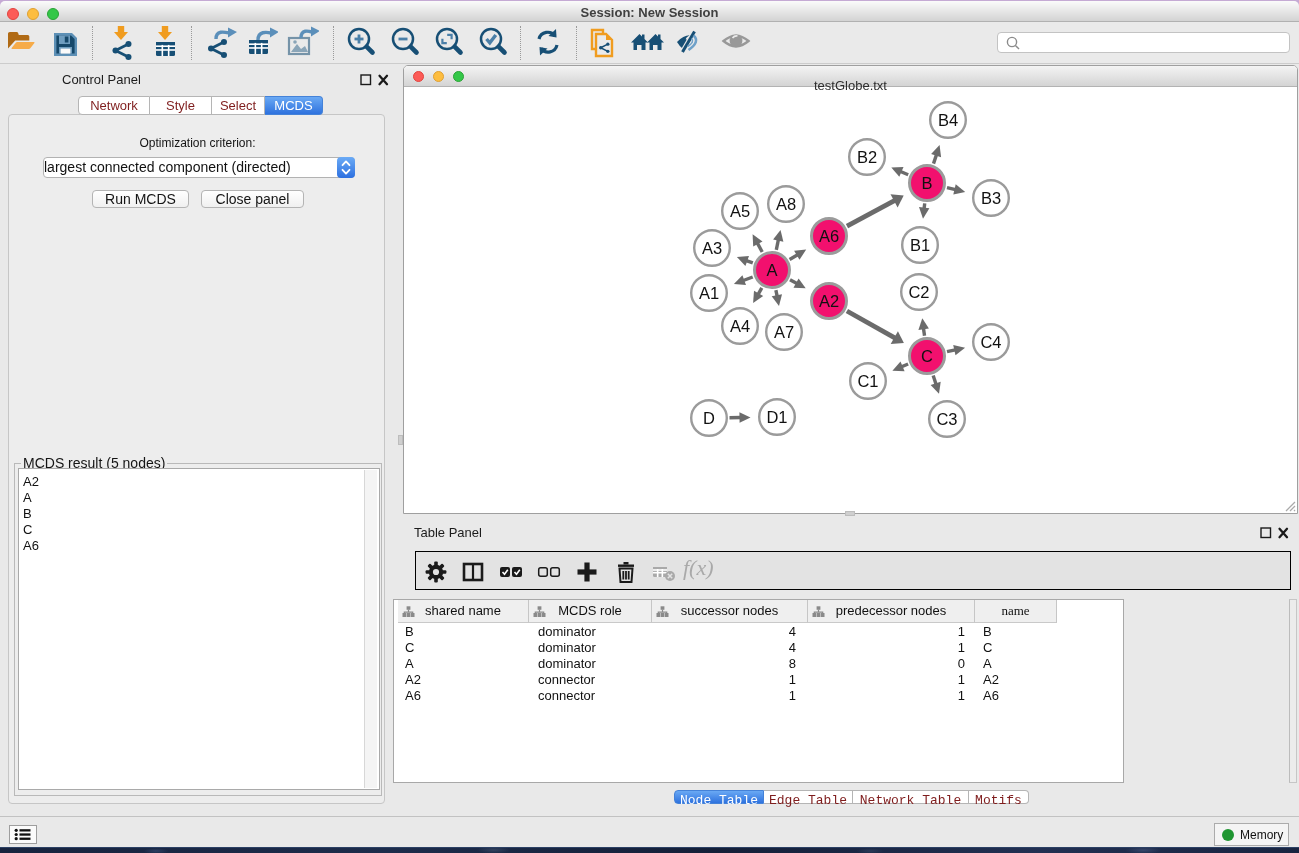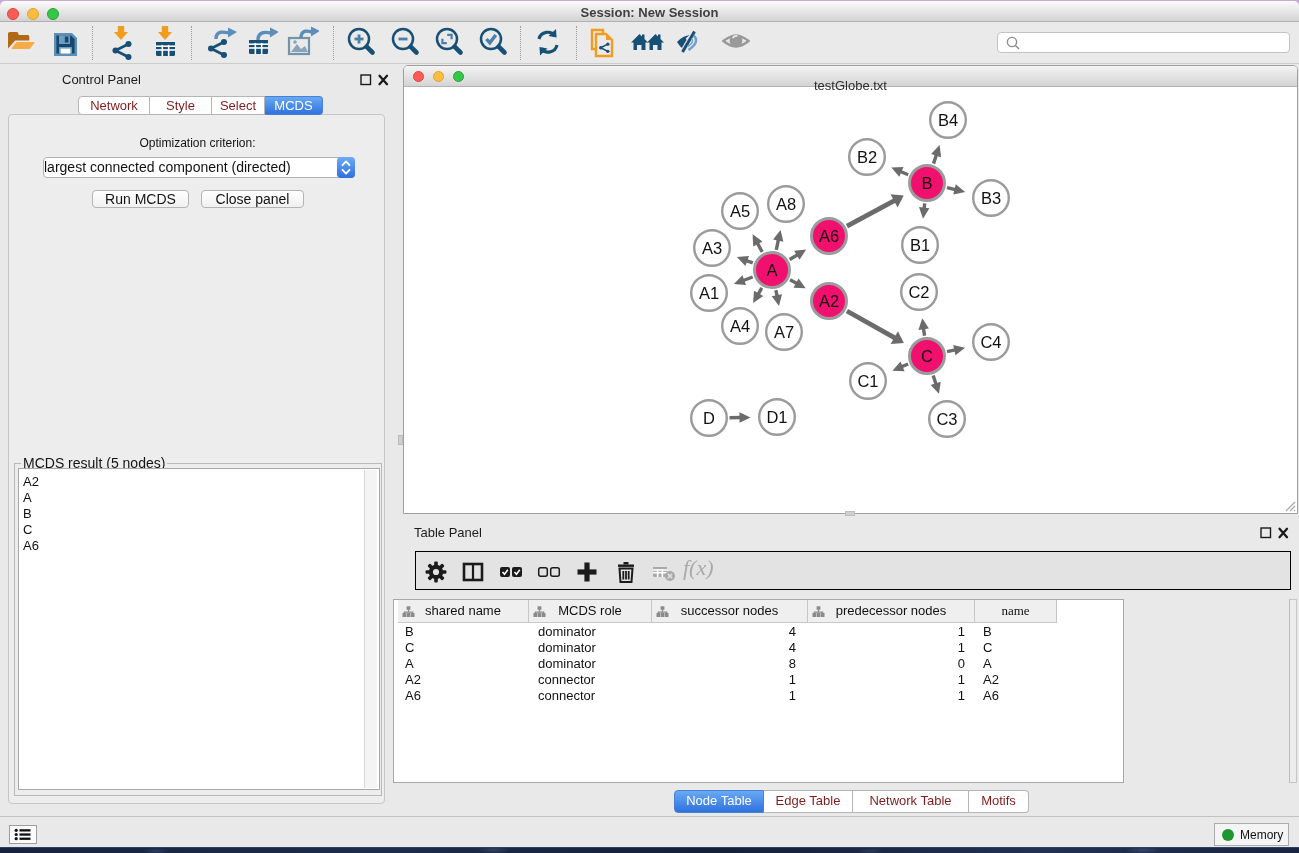--- a/index.html
+++ b/index.html
@@ -68,21 +68,21 @@
   .tl2 { position:absolute; top:5px; width:11px; height:11px; border-radius:50%; }
   
   #tp-title { left:414px; top:525px; font-size:13px; color:#1c1c1c; }
   #tp-toolbar { left:415px; top:551px; width:876px; height:39px; background:#e3e3e3; border:1px solid #000000; }
   #tp-table { left:393px; top:599px; width:731px; height:184px; background:#fff; border:1px solid #a8a8a8; }
   #tp-scroll { left:1289px; top:599px; width:8px; height:184px; background:#ececec; border:1px solid #c6c6c6; border-left:1px solid #bcbcbc; }
   .th { position:absolute; top:0; height:23px; background:#efefef; border-right:1px solid #c6c6c6;
     border-bottom:1px solid #c9c9c9; font-size:13px; color:#111; text-align:center; line-height:22px; }
   .td { position:absolute; font-size:13px; color:#111; height:16px; line-height:16px; }
   #tp-tabs { left:674px; top:790px; height:21px; }
-  #tp-tabs .tab { height:23px; line-height:20px; }
+  #tp-tabs .tab { height:14px; line-height:20px;font-family:Liberation Mono, monospace; }
   .green-dot { position:absolute; width:12px; height:12px; border-radius:50%; background:#1f9632; }
 </style></head>
 <body>
 <div class="abs" id="wall-top"></div>
 <div class="abs" id="titlebar">
   <div class="tl" style="left:7px;  background:#fc5b57; border:1px solid #e2443f;"></div>
   <div class="tl" style="left:27px; background:#fdbd3f; border:1px solid #e0a032;"></div>
   <div class="tl" style="left:47px; background:#34c748; border:1px solid #2aa336;"></div>
   <div class="abs" id="titlebar-text">Session: New Session</div>
 </div>

